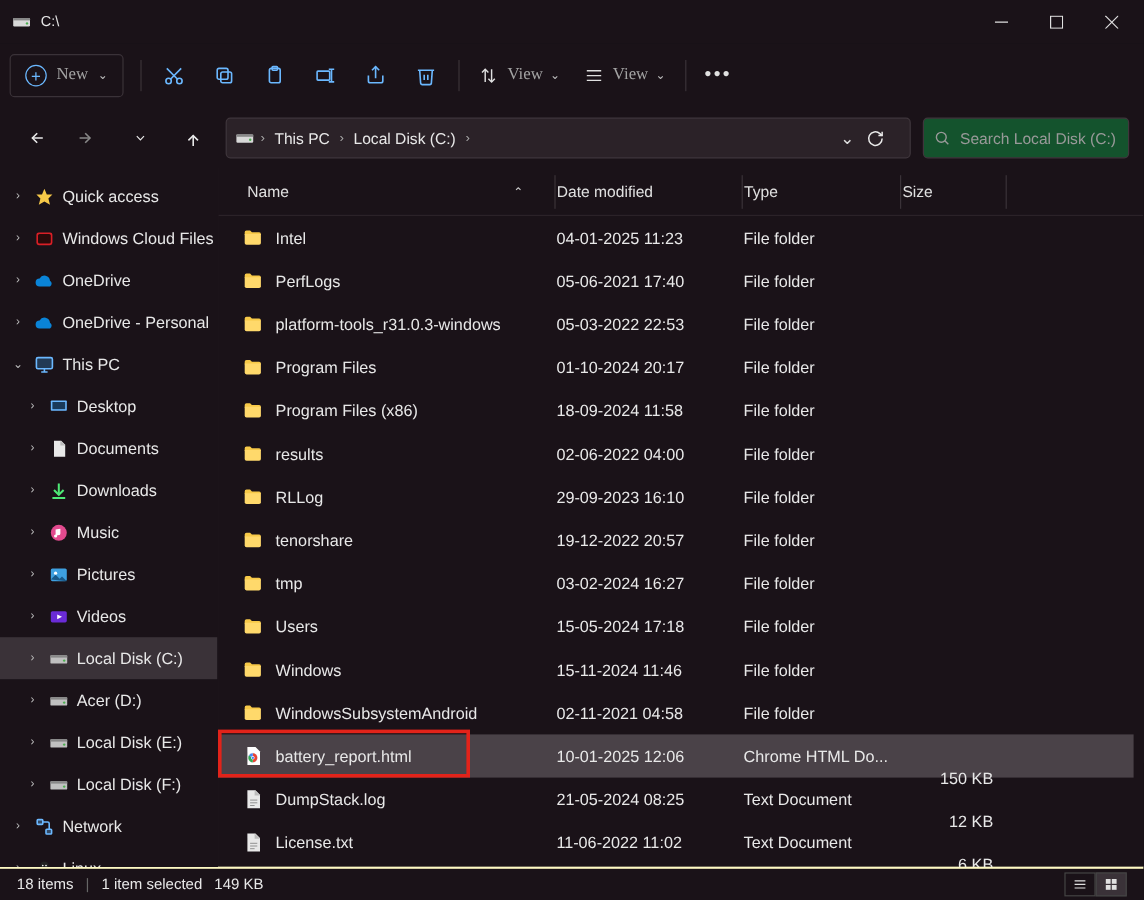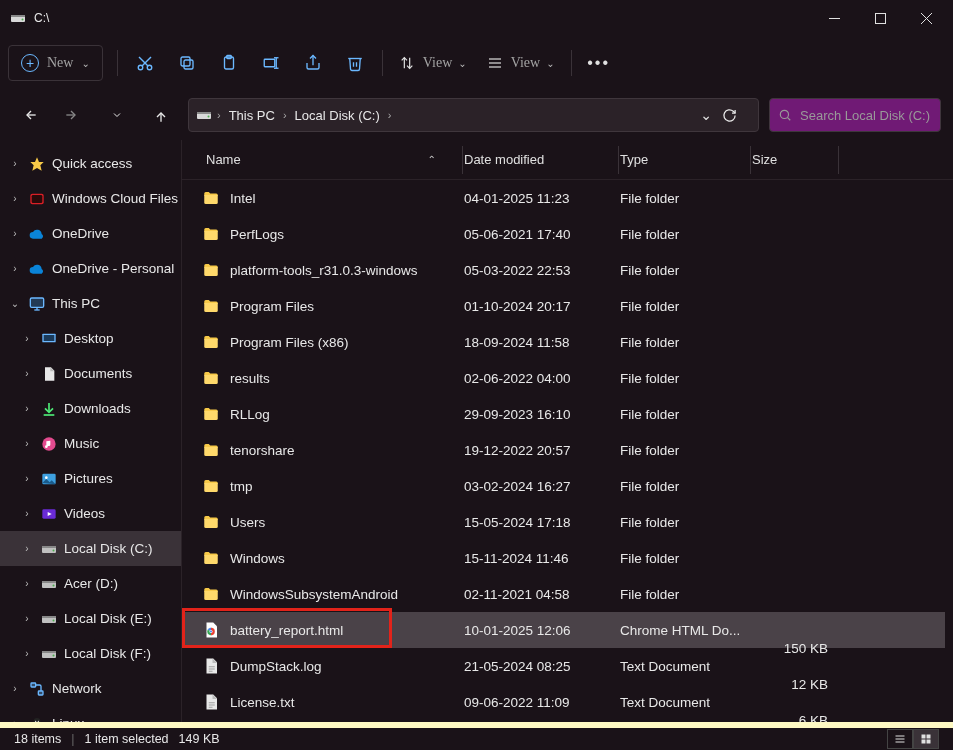--- a/index.html
+++ b/index.html
@@ -22,21 +22,21 @@
   .tsep { width: 1px; height: 26px; background: #3a3238; margin: 0 6px; }
 
   
   .navrow { height: 50px; display: flex; align-items: center; padding: 0 12px; gap: 10px; background: #1a1218; }
   .navbtn { width: 34px; height: 34px; display:flex; align-items:center; justify-content:center; color:#e8e8e8; border-radius: 4px; }
   .addressbar { flex: 1; height: 34px; background: #2b2228; border: 1px solid #3f363c; border-radius: 4px; display: flex; align-items: center; padding: 0 4px; }
   .addressbar .crumb { display:flex; align-items:center; color:#e8e8e8; font-size: 13px; padding: 0 6px; height:100%; }
   .addressbar .chev { color:#aaa; padding:0 2px; font-size: 11px; }
   .addressbar .spacer { flex:1; }
   .addressbar .end-btn { width:32px; text-align:center; color:#e0e0e0; font-size:14px; }
-  .searchbox { width: 172px; height: 34px; background: #701a75; border: 1px solid #3f363c; border-radius: 4px; display: flex; align-items: center; padding: 0 8px; color:#999; overflow:hidden; }
+  .searchbox { width: 172px; height: 34px; background: #14532d; border: 1px solid #3f363c; border-radius: 4px; display: flex; align-items: center; padding: 0 8px; color:#999; overflow:hidden; }
   .searchbox .ph { margin-left: 8px; font-size: 13px; white-space: nowrap; overflow:hidden; text-overflow: ellipsis; }
 
   
   .body { display: flex; height: calc(750px - 36px - 54px - 50px - 28px); }
 
   
   .sidebar { width: 182px; background: #1a1218; border-right: 1px solid #2b2228; overflow-y: auto; padding: 6px 0; }
   .nav-item { height: 35px; display: flex; align-items: center; padding-left: 8px; font-size: 13.5px; color: #e8e8e8; white-space: nowrap; }
   .nav-item.selected { background: #3a3238; }
   .nav-item .exp { width: 14px; color:#bbb; font-size: 10px; text-align:center; }
@@ -64,21 +64,21 @@
   .file-ico { width: 18px; height: 18px; margin-right: 10px; flex-shrink: 0; }
 
   .highlight-box { position:absolute; border: 3px solid #e2231a; pointer-events: none; }
 
   
   .rows::-webkit-scrollbar { width: 10px; }
   .rows::-webkit-scrollbar-thumb { background:#4a4248; border-radius:5px; }
   .rows::-webkit-scrollbar-track { background:#232023; }
 
   
-  .statusbar { height: 28px; background: #1a1218; border-top: 6px solid #fef9c3; display:flex; align-items:center; padding: 0 14px; font-size: 12.5px; color:#e8e8e8; }
+  .statusbar { height: 28px; background: #1a1218; border-top: 2px solid #fef9c3; display:flex; align-items:center; padding: 0 14px; font-size: 12.5px; color:#e8e8e8; }
   .statusbar .ssep { margin: 0 10px; color:#666; }
   .statusbar .view-toggles { margin-left:auto; display:flex; }
   .vtgl { width:26px; height:20px; border:1px solid #444; display:flex; align-items:center; justify-content:center; font-size:11px; }
   .vtgl.active { background:#3a3238; }
 
   
   svg { display:block; }
 </style>
 </head>
 <body>
@@ -669,21 +669,21 @@
               <svg width="18" height="18" viewBox="0 0 24 24">
                 <path d="M6 2h9l5 5v15H6z" fill="#e8e8e8"></path>
                 <path d="M14 2v6h6" fill="#bbb"></path>
                 <line x1="9" y1="13" x2="17" y2="13" stroke="#888"></line>
                 <line x1="9" y1="16" x2="17" y2="16" stroke="#888"></line>
                 <line x1="9" y1="19" x2="14" y2="19" stroke="#888"></line>
               </svg>
             </span>
             <span>License.txt</span>
           </div>
-          <div class="cell-date">09-06-2022 11:09</div>
+          <div class="cell-date">11-06-2022 11:02</div>
           <div class="cell-type">Text Document</div>
           <div class="cell-size">6 KB</div>
         </div>
       </div>
   </div>
 </div>
 
 <div class="statusbar">
   <span>18 items</span>
   <span class="ssep">|</span>

